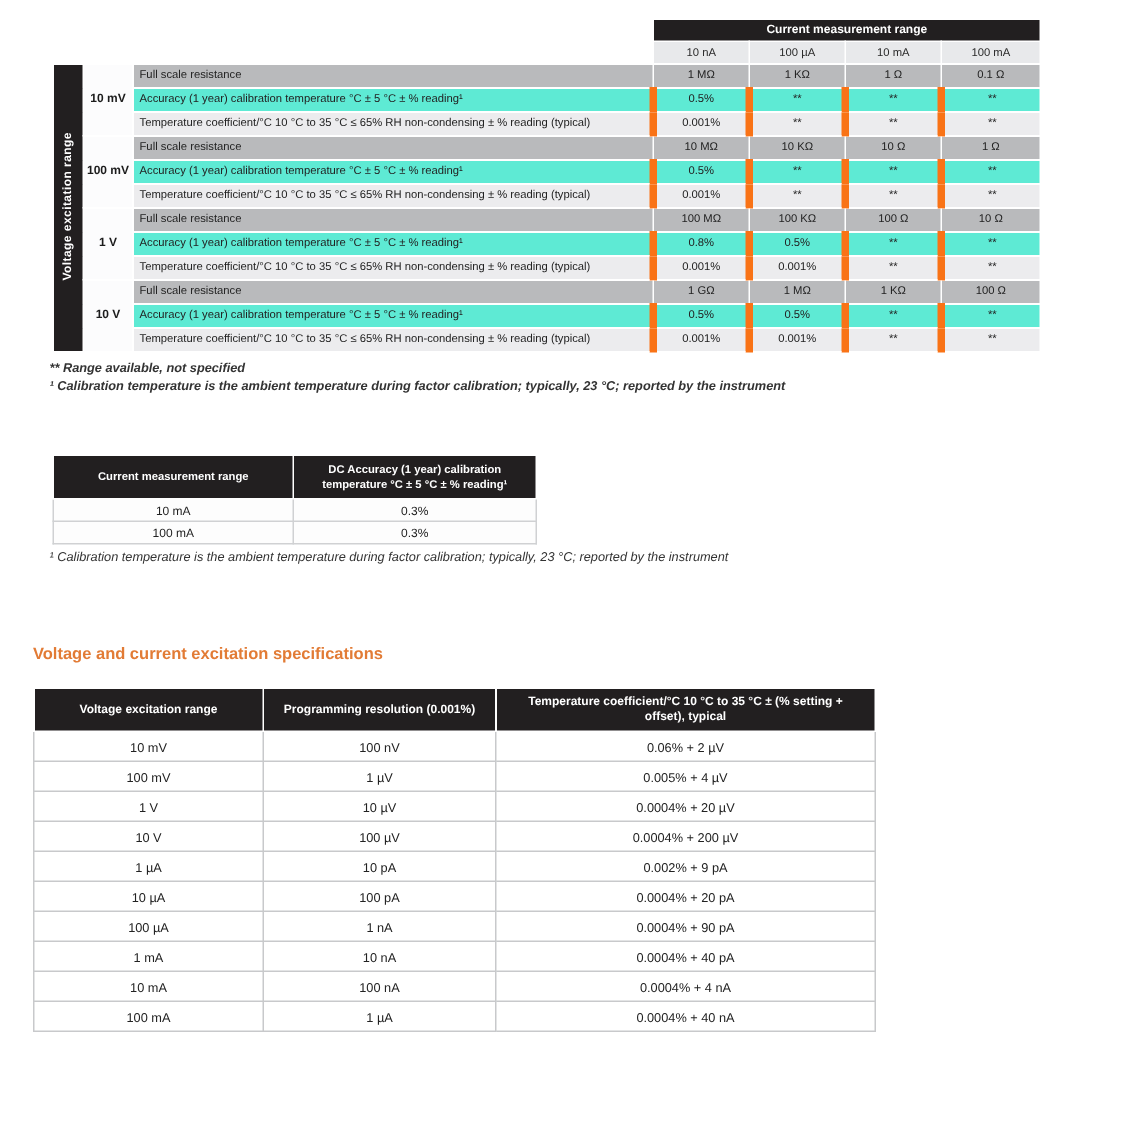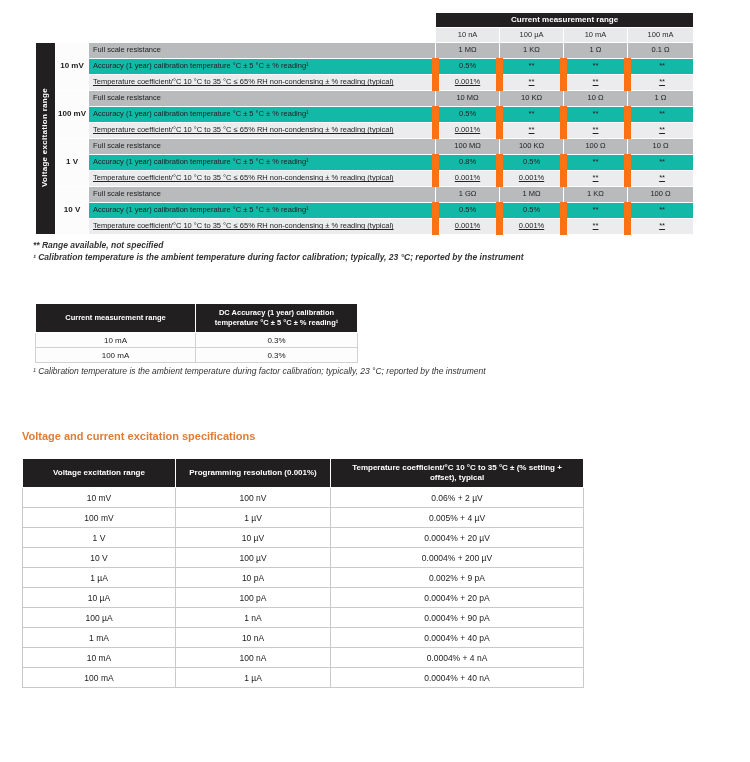--- a/index.html
+++ b/index.html
@@ -16,23 +16,23 @@
   .t1 td, .t1 th { border:1px solid #ffffff; font-size:7.5px; line-height:1.1; padding:0; white-space:nowrap; }
   .t1 .blank { border:none; background:#ffffff; }
   .t1 .cmr-header { background:#221f20; color:#ffffff; font-weight:bold; font-size:8px; text-align:center; }
   .t1 .subhead { background:#e8e9eb; text-align:center; color:#2a2a2a; }
   .t1 .sidebar { background:#221f20; vertical-align:middle; text-align:center; }
   .t1 .vtext { writing-mode:vertical-rl; transform:rotate(180deg); display:inline-block; color:#fff; font-weight:bold; font-size:8px; letter-spacing:.3px; white-space:nowrap; }
   .t1 .range { background:#fcfcfd; font-weight:bold; font-size:8px; text-align:center; vertical-align:middle; }
   .t1 .desc { text-align:left; padding-left:4px; color:#222;margin-top:33px; }
   .t1 .val { text-align:center; color:#222; }
   .t1 tr.r-fs td { background:#b9babc; }
-  .t1 tr.r-acc td { background:#14b8a6; }
-  .t1 tr.r-tc td { background:#ececee;text-decoration:underline; }
-  .t1 tr.r-acc td.val, .t1 tr.r-tc td.val { border-left:7px solid #f97316; }
+  .t1 tr.r-acc td { background:#5eead4; }
+  .t1 tr.r-tc td { background:#ececee; }
+  .t1 tr.r-acc td.val, .t1 tr.r-tc td.val { border-left:5px solid #f97316; }
   .t1 tr.r-fs td.range, .t1 tr.r-acc td.range, .t1 tr.r-tc td.range { background:#fcfcfd; }
   .t1 tr.r-fs td.sidebar, .t1 tr.r-acc td.sidebar, .t1 tr.r-tc td.sidebar { background:#221f20; }
 
   
   .footnotes { position:absolute; left:33px; top:239px; font-style:italic; font-size:8.5px; color:#333; line-height:12px;font-weight:bold; }
   .footnote2 { position:absolute; left:33px; top:366px; font-style:italic; font-size:8.5px; color:#333; }
 
   
   .t2 { position:absolute; left:35px; top:303px; width:322px; }
   .t2 th { background:#221f20; color:#fff; font-weight:bold; font-size:7.5px; line-height:1.3; text-align:center; vertical-align:middle; border:1px solid #ffffff; height:28px; padding:0 6px; }

